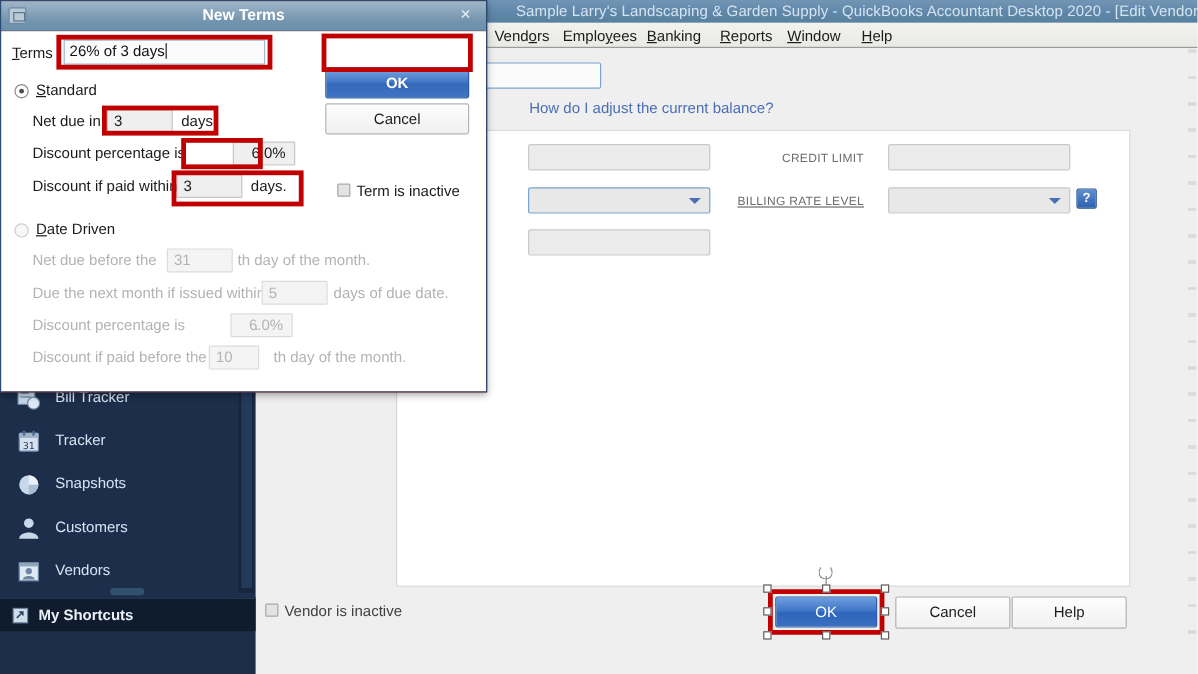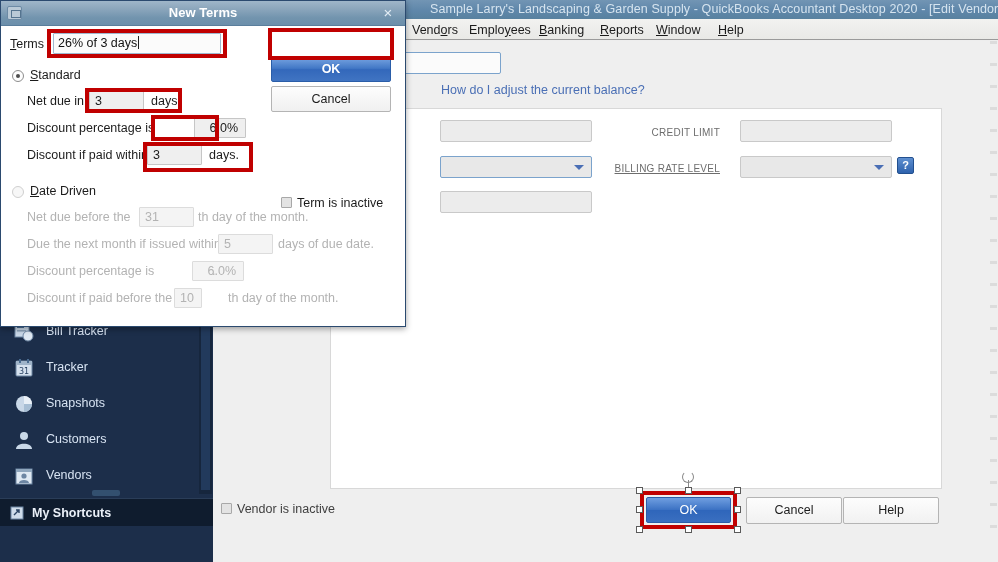--- a/index.html
+++ b/index.html
@@ -231,21 +231,20 @@
   }
   #td-cancel {
     position: absolute; left: 270px; top: 60px; width: 120px; height: 26px;
     background: linear-gradient(to bottom,#fdfdfd 0%, #f0f0f0 100%);
     border: 1px solid #b4b4b4; border-radius: 2px;
     color:#1c1c1c; font-size: 12.5px; line-height: 24px; text-align: center;
   }
   #td-inactive {
     position: absolute; left: 280px; top: 126px; font-size: 12.5px; color: #1b1b1b;
     white-space: nowrap;
-    margin-top: 44px;
   }
 
   
   .redbox {
     position: absolute; border: 4px solid #c00000; pointer-events: none;
   }
   u.acc { text-decoration: underline; }
 </style>
 </head>
 <body>
@@ -427,21 +426,21 @@
 
       <div class="td-label dim" style="left:26px; top:211px;">Due the next month if issued within</div>
       <div class="td-num dim" style="left:217px; top:208px; width:55px;">5</div>
       <div class="td-label dim" style="left:277px; top:211px;">days of due date.</div>
 
       <div class="td-label dim" style="left:26px; top:238px;">Discount percentage is</div>
       <div class="td-num dim right" style="left:155px; top:235px; width:52px;">6.0%</div>
       <div class="td-label dim" style="left:211px; top:238px;">.</div>
 
       <div class="td-label dim" style="left:26px; top:265px;">Discount if paid before the</div>
-      <div class="td-num dim" style="left:173px; top:262px; width:28px;">10</div>
+      <div class="td-num dim" style="left:173px; top:262px; width:42px;">10</div>
       <div class="td-label dim" style="left:227px; top:265px;">th day of the month.</div>
     </div>
   </div>
 
   <div class="redbox" style="left:47px; top:29px; width:180px; height:29px;"></div>
   <div class="redbox" style="left:268px; top:28px; width:126px; height:32px;"></div>
   <div class="redbox" style="left:85px; top:88px; width:97px; height:25px;"></div>
   <div class="redbox" style="left:151px; top:115px; width:68px; height:26px;"></div>
   <div class="redbox" style="left:143px; top:142px; width:110px; height:30px;"></div>
 

